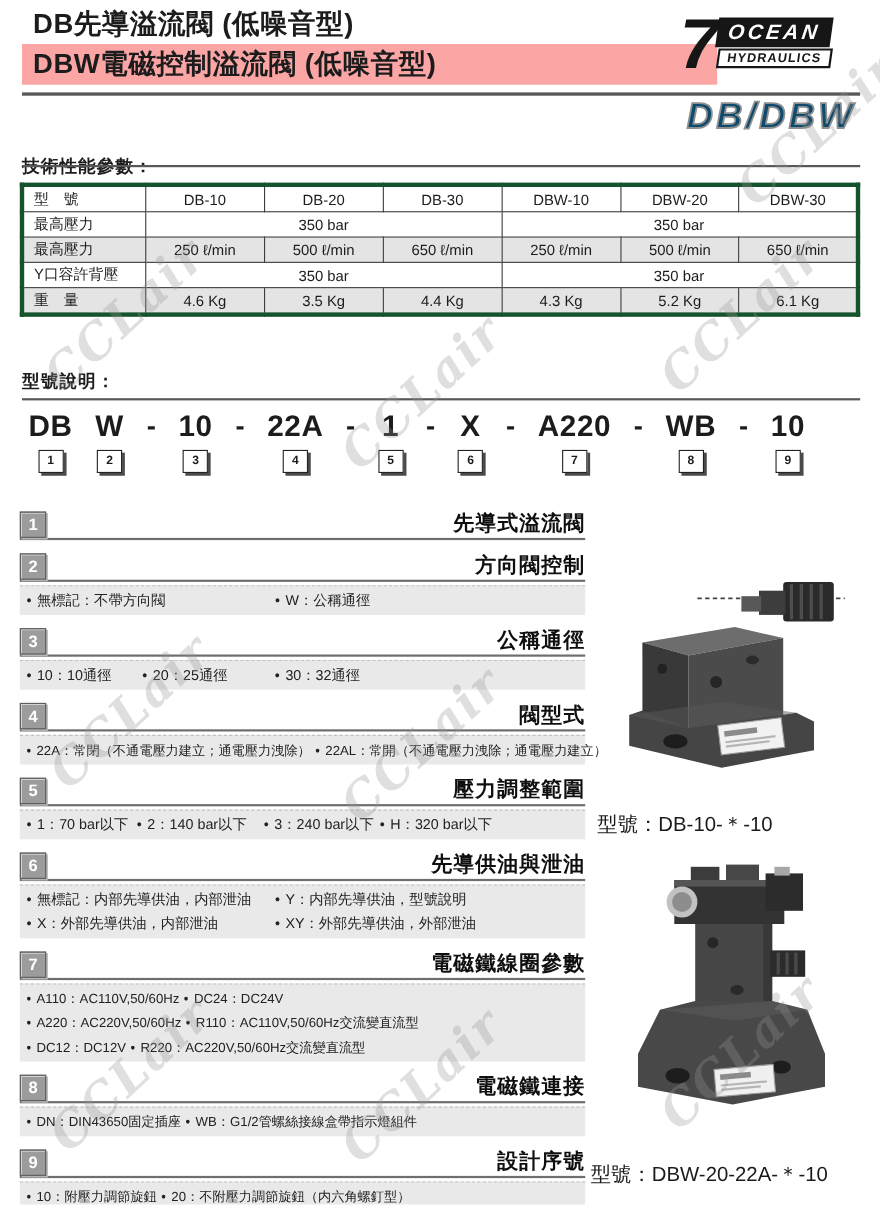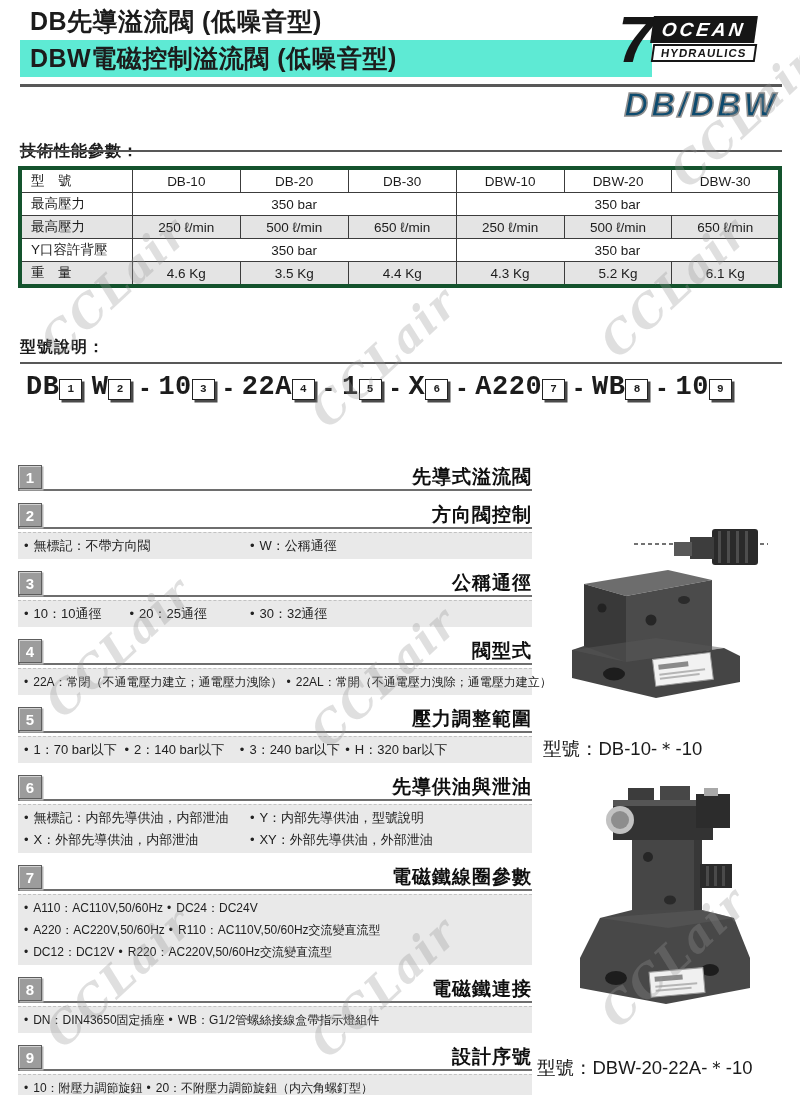--- a/index.html
+++ b/index.html
@@ -3,21 +3,21 @@
 <meta charset="utf-8">
 <style>
   html,body{margin:0;padding:0;}
   body{
     width:800px;height:1095px;position:relative;background:#ffffff;
     font-family:"Liberation Sans","DejaVu Sans",sans-serif;color:#1c1c1c;
     overflow:hidden;
   }
   
   .title1{position:absolute;left:30px;top:5px;font-size:25px;font-weight:bold;letter-spacing:.5px;z-index:1;}
-  .title2-band{position:absolute;left:20px;top:40px;width:632px;height:37px;background:#5eead4;z-index:1;}
+  .title2-band{position:absolute;left:20px;top:40px;width:632px;height:37px;background:#fca5a5;z-index:1;}
   .title2{position:absolute;left:10px;top:0;line-height:37px;font-size:25px;font-weight:bold;letter-spacing:.5px;white-space:nowrap;}
   .logo{position:absolute;left:618px;top:10px;display:flex;align-items:flex-start;z-index:1;}
   .logo-seven{font-size:64px;line-height:60px;font-weight:bold;font-style:italic;color:#161616;letter-spacing:-3px;margin-right:1px;}
   .logo-right{margin-top:6px;}
   .logo-ocean{background:#161616;color:#fff;font-style:italic;font-weight:bold;font-size:19px;letter-spacing:3px;padding:3px 10px 2px;transform:skewX(-8deg);text-align:center;}
   .logo-hyd{border:2px solid #161616;background:#fff;color:#161616;font-weight:bold;font-size:11.5px;letter-spacing:1px;padding:1px 7px;transform:skewX(-8deg);margin-top:1px;text-align:center;}
   .rule{position:absolute;left:20px;width:762px;background:#585858;z-index:1;}
   .rule-header{top:84px;height:3px;}
   .rule-specs{top:150px;height:2px;}
   .rule-model{top:362px;height:2px;}
@@ -28,21 +28,21 @@
   .model-heading{top:337px;}
   
   .spec-table{position:absolute;left:18px;top:166px;width:764px;border-collapse:collapse;z-index:1;table-layout:fixed;}
   .spec-table td{border:1px solid #3c3c3c;height:22px;font-size:13.5px;text-align:center;padding:0 2px;white-space:nowrap;}
   .spec-table{border:4px solid #14532d;}
   .spec-table .lbl{text-align:left;padding-left:9px;}
   .spec-table tr.gray td{background:#e4e4e4;}
   .spec-table .c-lbl{width:13%;}
   
   .model-code{position:absolute;left:26px;top:372px;width:706px;display:flex;justify-content:space-between;align-items:flex-start;z-index:1;}
-  .seg{display:flex;flex-direction:row;align-items:flex-start;font-family:Liberation Mono, monospace;}
+  .seg{display:flex;flex-direction:column;align-items:center;}
   .seg-code{font-size:27px;font-weight:bold;letter-spacing:.5px;line-height:30px;}
   .seg-box{margin-top:7px;width:21px;height:19px;background:#fff;border:1px solid #222;
     box-shadow:2.5px 2.5px 0 #4a4a4a;font-size:11px;line-height:19px;text-align:center;font-weight:bold;}
   .dash{font-size:25px;font-weight:bold;line-height:30px;}
   
   .sections{position:absolute;left:18px;top:460px;width:514px;z-index:1;}
   .section{margin-bottom:7px;}
   .sec-header{height:29px;border-bottom:2px solid #6e6e6e;display:flex;justify-content:space-between;align-items:flex-end;}
   .badge{width:24px;height:24px;background:#9c9c9c;border:1px solid #5d5d5d;
     box-shadow:inset 1px 1px 0 rgba(255,255,255,.55),1.5px 1.5px 0 #b5b5b5;

